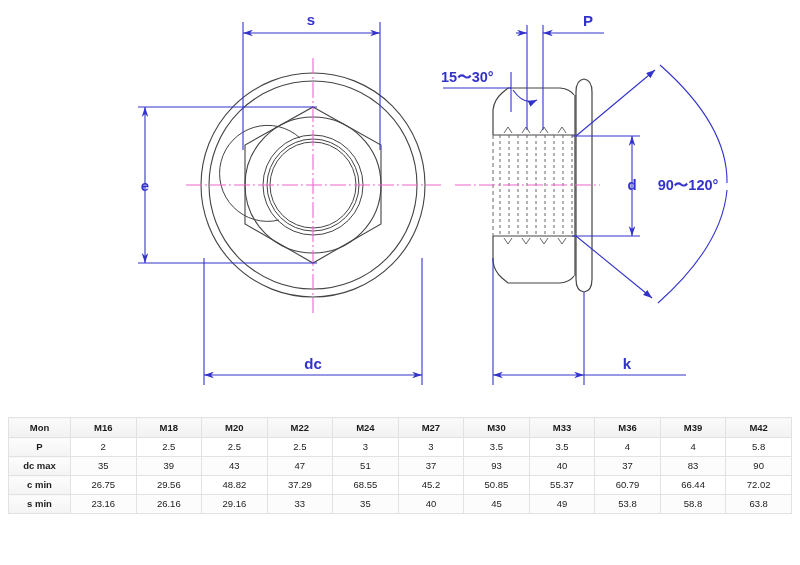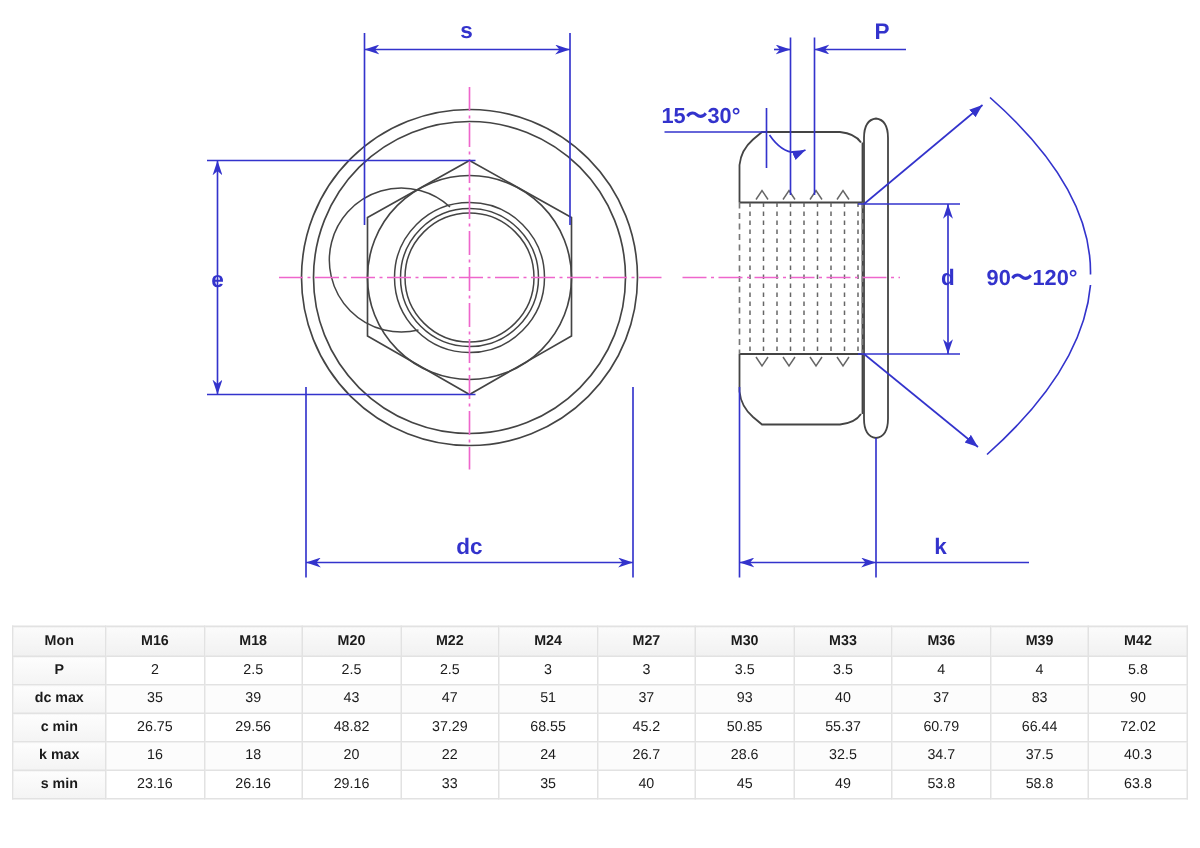--- a/index.html
+++ b/index.html
@@ -299,34 +299,20 @@
             <td>37.29</td>
             <td>68.55</td>
             <td>45.2</td>
             <td>50.85</td>
             <td>55.37</td>
             <td>60.79</td>
             <td>66.44</td>
             <td>72.02</td>
           </tr>
           <tr>
-            <th>k max</th>
-            <td>16</td>
-            <td>18</td>
-            <td>20</td>
-            <td>22</td>
-            <td>24</td>
-            <td>26.7</td>
-            <td>28.6</td>
-            <td>32.5</td>
-            <td>34.7</td>
-            <td>37.5</td>
-            <td>40.3</td>
-          </tr>
-          <tr>
             <th>s min</th>
             <td>23.16</td>
             <td>26.16</td>
             <td>29.16</td>
             <td>33</td>
             <td>35</td>
             <td>40</td>
             <td>45</td>
             <td>49</td>
             <td>53.8</td>

